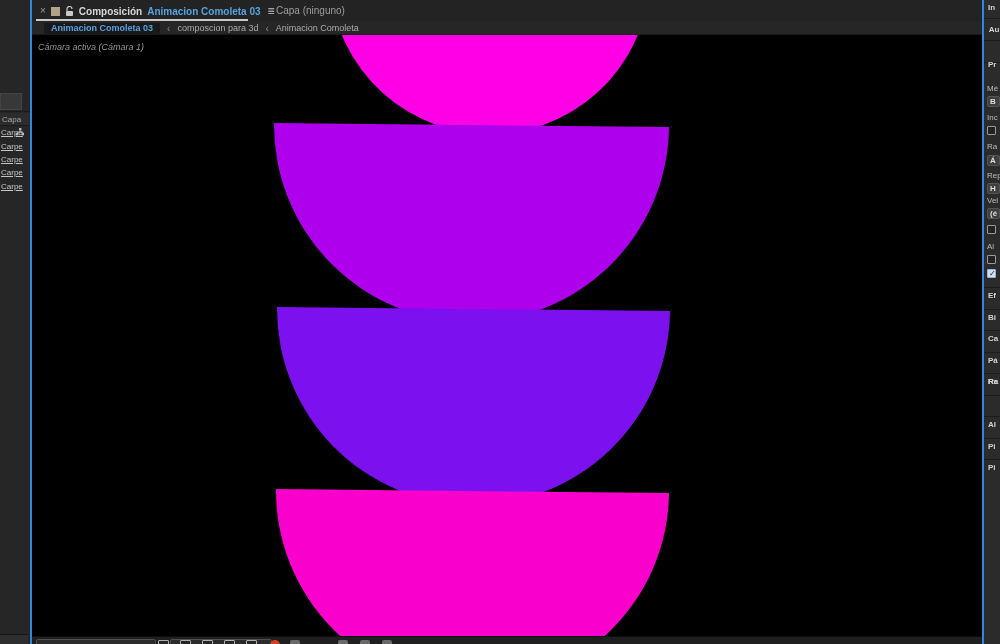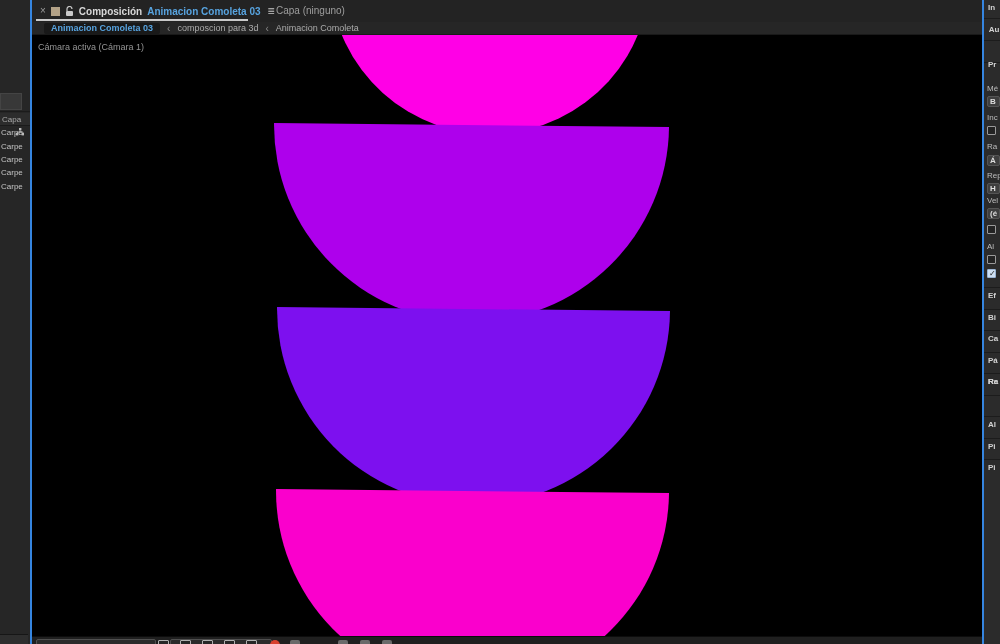--- a/index.html
+++ b/index.html
@@ -5,21 +5,21 @@
   * { margin:0; padding:0; box-sizing:border-box; }
   html,body { width:1000px; height:644px; overflow:hidden; }
   body { font-family:"Liberation Sans", sans-serif; background:#161616; }
   .screen { position:relative; width:1000px; height:644px; background:#161616; overflow:hidden; }
 
   
   .left-panel { position:absolute; left:0; top:0; width:30px; height:644px; background:#262626; overflow:hidden; }
   .left-thumb { position:absolute; left:0; top:93px; width:22px; height:17px; background:#383838; border:1px solid #444; }
   .left-divider { position:absolute; left:0; top:111px; width:30px; height:1px; background:#1b1b1b; }
   .left-colhdr { position:absolute; left:0; top:113px; width:30px; height:13px; background:#2c2c2c; border-bottom:1px solid #1b1b1b; color:#a8a8a8; font-size:8px; line-height:13px; padding-left:2px; }
-  .left-row { position:absolute; left:0; width:26px; height:12px; color:#c4c4c4; font-size:8px; line-height:12px; padding-left:1px; white-space:nowrap; }
+  .left-row { position:absolute; left:0; width:26px; height:12px; color:#c4c4c4; font-size:8px; line-height:12px; padding-left:1px; white-space:nowrap;text-decoration:underline; }
   .left-row .sitemap { position:absolute; right:2px; top:1px; }
   .left-bottom { position:absolute; left:0; top:634px; width:28px; height:10px; background:#2e2e2e; border-top:1px solid #161616; }
 
   
   .focus-border { position:absolute; top:0; width:2px; height:644px; background:#3585e0; }
 
   
   .comp-panel { position:absolute; left:32px; top:0; width:950px; height:644px; background:#232323; }
   .tabbar { position:absolute; left:0; top:0; width:950px; height:22px; background:#232323; }
   .tab-active { position:absolute; left:2px; top:0; height:22px; display:flex; align-items:center; gap:5px; padding:0 6px; }
@@ -30,21 +30,21 @@
   .tab-name { color:#57a3df; font-size:10px; font-weight:bold; }
   .menu-ic { color:#c9c9c9; font-size:12px; line-height:12px; margin-left:2px; }
   .tab-layer { position:absolute; left:236px; top:0; height:22px; line-height:22px; color:#9e9e9e; font-size:10px; padding:0 8px; }
 
   .crumbbar { position:absolute; left:0; top:22px; width:950px; height:13px; background:#262626; border-bottom:1px solid #191919; display:flex; align-items:center; }
   .crumb-active { margin-left:12px; background:#191919; border-radius:2px; color:#57a3df; font-size:9px; font-weight:bold; line-height:11px; padding:0 7px; }
   .crumb { color:#ababab; font-size:9px; line-height:11px; }
   .crumb-sep { color:#8a8a8a; font-size:10px; margin:0 7px; }
 
   .viewport { position:absolute; left:0; top:35px; width:950px; height:601px; background:#000; overflow:hidden; }
-  .camera-label { position:absolute; left:6px; top:7px; color:#949494; font-size:9px; }
+  .camera-label { position:absolute; left:6px; top:7px; color:#949494; font-size:9px;font-style:italic; }
   .halfdisc { position:absolute; }
 
   .comp-toolbar { position:absolute; left:0; top:636px; width:950px; height:8px; background:#1f1f1f; border-top:1px solid #0c0c0c; overflow:hidden; }
   .tb-dd { position:absolute; top:2px; height:14px; background:#2b2b2b; border:1px solid #4f4f4f; border-radius:2px; }
   .tb-icon-sq { position:absolute; top:3px; width:11px; height:11px; border:1px solid #b0b0b0; border-radius:1px; background:#262626; }
   .tb-icon-dot { position:absolute; top:3px; width:10px; height:10px; border-radius:50%; }
   .tb-icon-misc { position:absolute; top:3px; width:10px; height:10px; background:#6a6a6a; border-radius:2px; }
 
   
   .right-panel { position:absolute; left:984px; top:0; width:16px; height:644px; background:#2b2b2b; overflow:hidden; }

